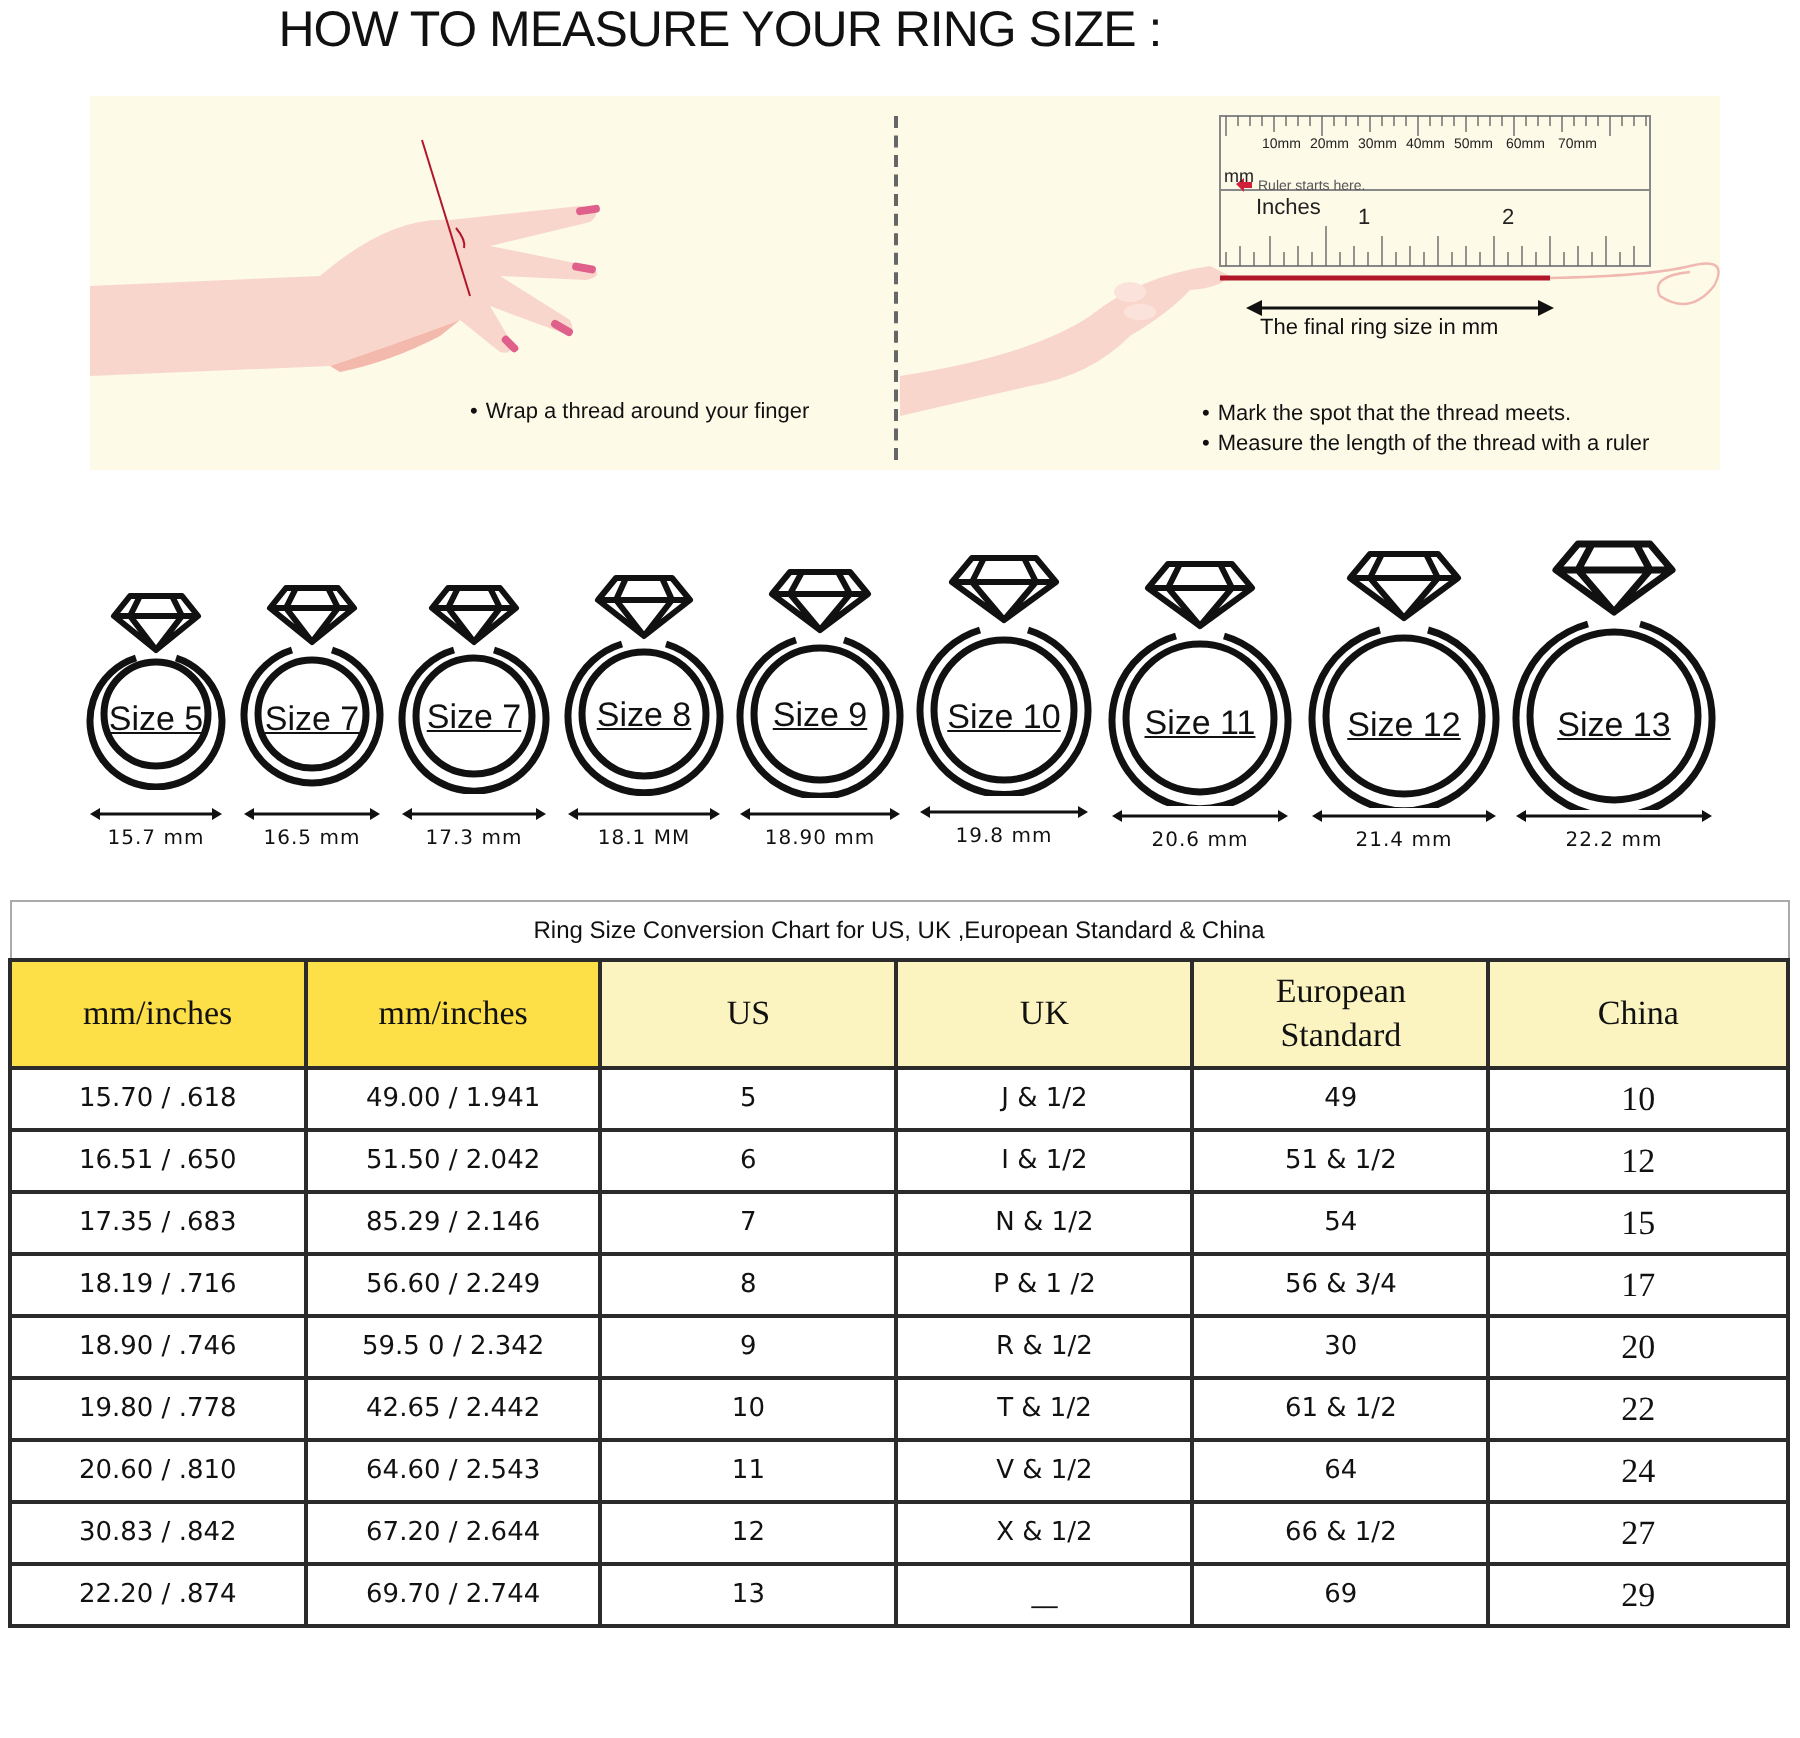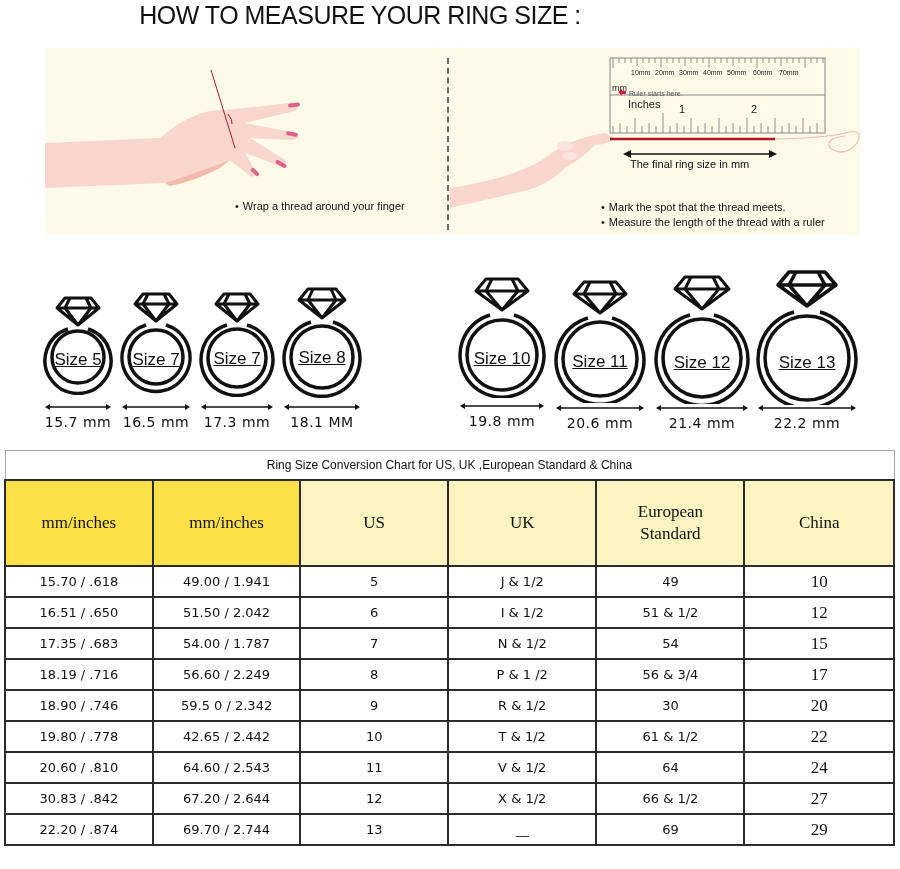--- a/index.html
+++ b/index.html
@@ -8,21 +8,21 @@
   .panel { position: absolute; left: 45px; top: 48px; width: 815px; height: 187px; background: #fdfae8; }
   .panel svg { position: absolute; left: 0; top: 0; }
   .divider { position: absolute; left: 402px; top: 10px; height: 172px; border-left: 2px dashed #666; }
   .bullet { position: absolute; font-size: 11px; color: #111; white-space: nowrap; }
   .bullet::before { content: "\2022"; margin-right: 4px; }
   .ruler-label { position: absolute; font-size: 7px; color: #222; }
 
   .rings { position: absolute; left: 0; top: 262px; width: 900px; height: 170px; }
   .ring { position: absolute; text-align: center; }
   .ring .lbl { position: absolute; left: 0; right: 0; font-size: 17px; text-decoration: underline; }
-  .ring .mm { position: absolute; left: -10px; right: -10px; font-family: "DejaVu Sans", sans-serif; font-size: 14px; letter-spacing: 0.5px; }
+  .ring .mm { position: absolute; left: -10px; right: -10px; font-family: "DejaVu Sans", sans-serif; font-size: 10px; letter-spacing: 0.5px; }
 
   table.chart { position: absolute; left: 4px; top: 450px; width: 891px; border-collapse: collapse; }
   table.chart td { border: 2px solid #2b2b2b; text-align: center; padding: 0; }
   .caption td { border: 1px solid #aaa !important; border-bottom: 2px solid #2b2b2b !important; background: #fff; font-size: 12px; height: 28px; }
   .h1 td { background: #fbf3c0; font-family: "Liberation Serif", serif; font-size: 17px; height: 52px; line-height: 22px; }
   .h2 td { font-family: "Liberation Serif", serif; font-size: 17px; height: 52px; line-height: 22px; }
   .h2 td.pale { background: #fde047; }
   .h2 td.yel { background: #fbf3c0; }
   tr.row td { height: 29px; font-family: "DejaVu Sans", sans-serif; font-size: 13px; }
   tr.row td.cn { font-family: "Liberation Serif", serif; font-size: 17px; }
@@ -199,20 +199,33 @@
       <circle cx="40" cy="71" r="31" fill="none" stroke="#111" stroke-width="3.5"></circle>
     </svg>
     <div class="lbl" style="top:62px">Size 8</div>
     <svg width="80" height="8" style="position:absolute;left:0;top:117px">
         <line x1="4" y1="4" x2="76" y2="4" stroke="#111" stroke-width="1.5"></line>
         <path d="M2 4 L7 1 L7 7 Z M78 4 L73 1 L73 7 Z" fill="#111"></path>
       </svg>
     <div class="mm" style="top:128px">18.1 MM</div>
   </div>
 
+  <div class="ring" style="left:368px;top:21px;width:84px">
+    <svg width="84" height="116" viewBox="0 0 84 116">
+      <path d="M27 3 L57 3 L66 14 L42 32 L18 14 Z M18 14 L66 14 M33 3 L27 14 L42 32 L57 14 L51 3" fill="none" stroke="#111" stroke-width="3" stroke-linejoin="round"></path>
+      <path d="M30 37 A40 40 0 1 0 54 37" fill="none" stroke="#111" stroke-width="3.5"></path>
+      <circle cx="42" cy="74" r="33" fill="none" stroke="#111" stroke-width="3.5"></circle>
+    </svg>
+    <div class="lbl" style="top:65px">Size 9</div>
+    <svg width="84" height="8" style="position:absolute;left:0;top:120px">
+        <line x1="4" y1="4" x2="80" y2="4" stroke="#111" stroke-width="1.5"></line>
+        <path d="M2 4 L7 1 L7 7 Z M82 4 L77 1 L77 7 Z" fill="#111"></path>
+      </svg>
+    <div class="mm" style="top:131px">18.90 mm</div>
+  </div>
 
   <div class="ring" style="left:458px;top:14px;width:88px">
     <svg width="88" height="122" viewBox="0 0 88 122">
       <path d="M28 3 L60 3 L70 15 L44 34 L18 15 Z M18 15 L70 15 M34 3 L28 15 L44 34 L60 15 L54 3" fill="none" stroke="#111" stroke-width="3" stroke-linejoin="round"></path>
       <path d="M32 39 A42 42 0 1 0 56 39" fill="none" stroke="#111" stroke-width="3.5"></path>
       <circle cx="44" cy="79" r="35" fill="none" stroke="#111" stroke-width="3.5"></circle>
     </svg>
     <div class="lbl" style="top:73px">Size 10</div>
     <svg width="88" height="8" style="position:absolute;left:0;top:126px">
         <line x1="4" y1="4" x2="84" y2="4" stroke="#111" stroke-width="1.5"></line>
@@ -275,42 +288,42 @@
   </colgroup>
   <tbody>
       <tr class="caption">
     <td colspan="6">Ring Size Conversion Chart for US, UK ,European Standard &amp; China</td>
   </tr>
   <tr class="h2">
     <td class="pale">mm/inches</td>
     <td class="pale">mm/inches</td>
     <td class="yel">US</td>
     <td class="yel">UK</td>
-    <td class="yel" style="padding:16px 28px">European Standard</td>
+    <td class="yel" style="padding:0 28px">European Standard</td>
     <td class="yel">China</td>
   </tr>
   <tr class="row">
     <td>15.70 / .618</td>
     <td>49.00 / 1.941</td>
     <td>5</td>
     <td>J &amp; 1/2</td>
     <td>49</td>
     <td class="cn">10</td>
   </tr>
   <tr class="row">
     <td>16.51 / .650</td>
     <td> 51.50 / 2.042</td>
     <td>6</td>
     <td>I &amp; 1/2</td>
     <td>51 &amp; 1/2</td>
     <td class="cn">12</td>
   </tr>
   <tr class="row">
     <td>17.35 / .683</td>
-    <td>54.00 / 1.787</td>
+    <td>85.29 / 2.146</td>
     <td>7</td>
     <td>N &amp; 1/2</td>
     <td>54</td>
     <td class="cn">15</td>
   </tr>
   <tr class="row">
     <td>18.19 / .716</td>
     <td>56.60 / 2.249</td>
     <td>8</td>
     <td>P &amp; 1 /2</td>

